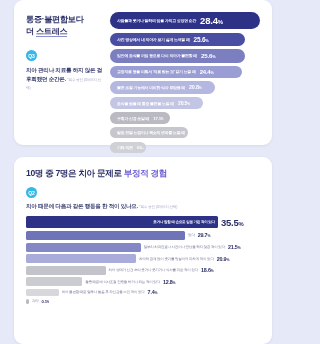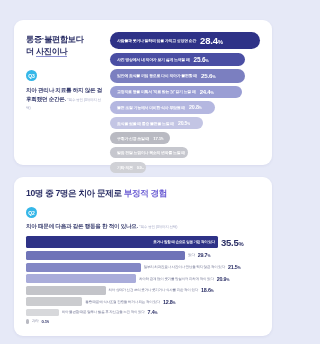--- a/index.html
+++ b/index.html
@@ -6,21 +6,21 @@
   html, body {
     width: 286px; height: 344px;
     background: #e6e9f7;
     font-family: "Liberation Sans", "DejaVu Sans", sans-serif;
     overflow: hidden;
   }
   #page {
     position: relative;
     width: 286px; height: 344px;
     background: #e6e9f7;
-    padding: 20px 14px;
+    padding: 0 14px;
     display: flex; flex-direction: column; gap: 12px;
   }
   .panel {
     background: #ffffff;
     border-radius: 9px;
     box-shadow: 0 1px 3px rgba(40,46,110,0.07);
     padding: 11px 12px 12px 12px;
     position: relative;
   }
   
@@ -111,21 +111,21 @@
 <body>
 
 <div id="page">
 
   <div class="panel" id="panel-top">
 
     <div class="left-col">
       <div class="p-title">
         <div>통증·불편함보다</div>
         <div>
-          <span>더 </span><span class="hl">사진이나</span>
+          <span>더 </span><span class="hl">스트레스</span>
         </div>
       </div>
       <div class="qbadge">Q3</div>
       <div class="q-desc">
         <div>치아 관리나 치료를 하지 않은 걸</div>
         <span>후회했던 순간은.</span>
         <span class="q-note">*복수 응답 (3개까지 선택)</span>
       </div>
     </div>
 

